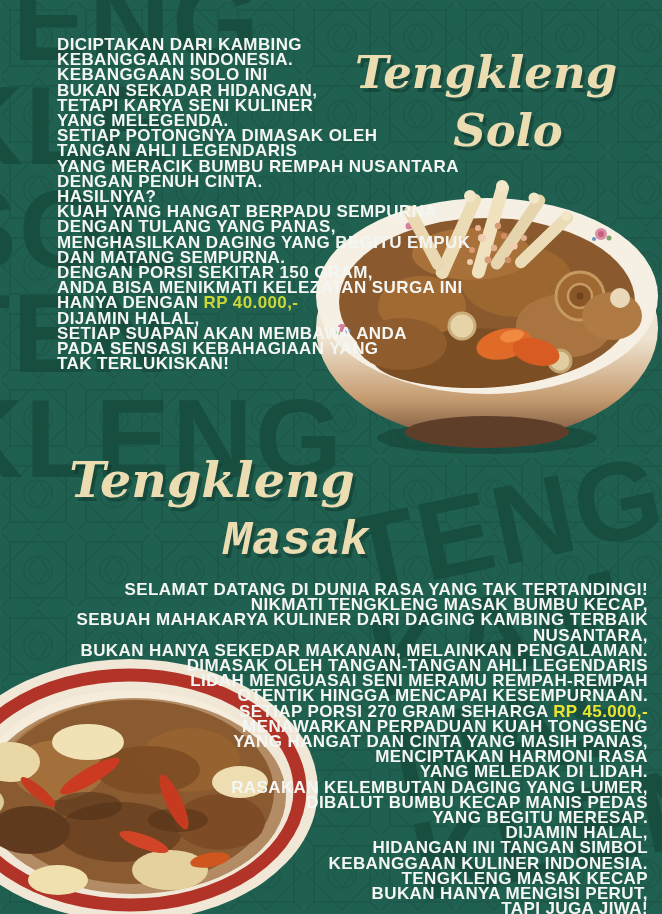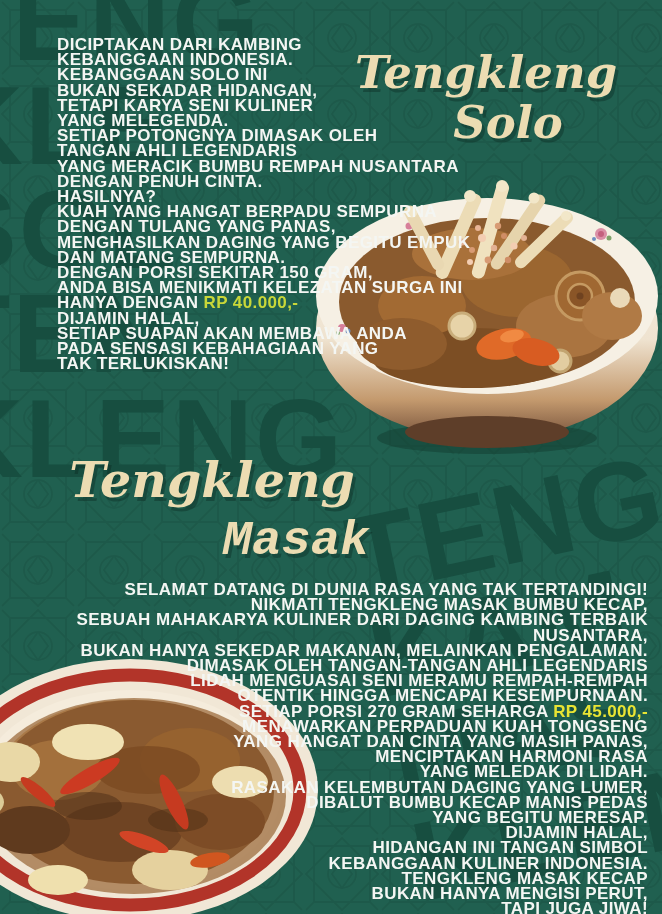--- a/index.html
+++ b/index.html
@@ -27,21 +27,21 @@
   .price-masak { color: var(--price2, #e9e433); }
 
   .title {
     position:absolute; z-index:3;
     font-family:"DejaVu Serif", serif; font-style:italic; font-weight:bold;
     color: var(--title, #ecdcb2);
     text-shadow: 3px 4px 0 rgba(10,40,32,0.38);
   }
   .title span { display:block; }
   .title-solo  { left:338px; top:50px;  width:296px; text-align:center; font-size:45px; line-height:1.02; }
-  .title-solo  .l2 { transform:translateX(22px);  margin-top:4px; }
+  .title-solo  .l2 { transform:translateX(22px);  margin-top:12px; }
   .title-masak { left:74px;  top:456px; width:336px; text-align:center; font-size:49px; line-height:1.02; }
   .title-masak .l1 { transform:translateX(-30px); }
   .title-masak .l2 { transform:translateX(54px);  margin-top:11px;font-family:Liberation Mono, monospace; }
 
   .photo { position:absolute; z-index:2; }
   .photo-solo  { left:312px; top:176px; }
   .photo-masak { left:-62px; top:650px; }
 </style>
 </head>
 <body>

